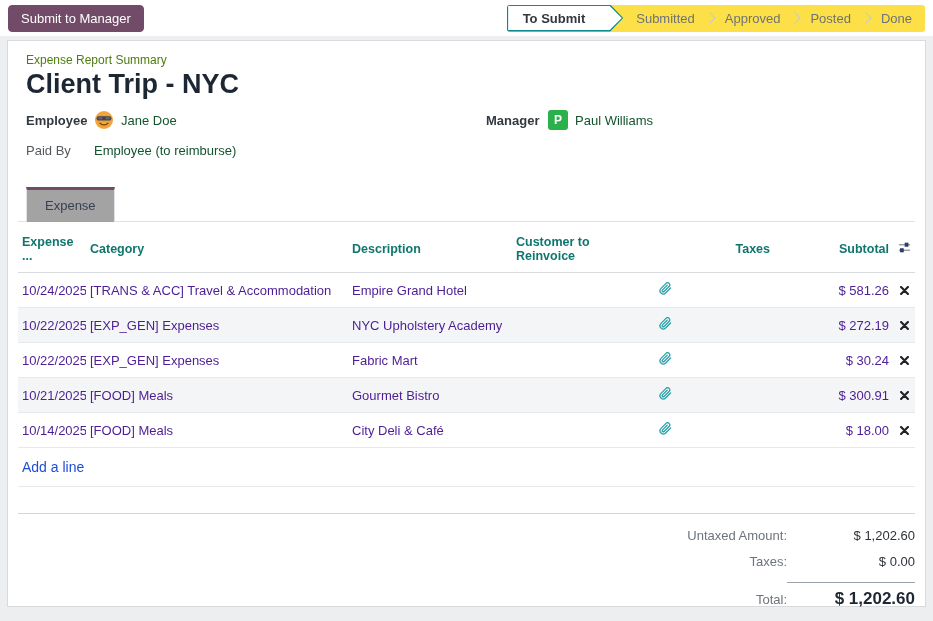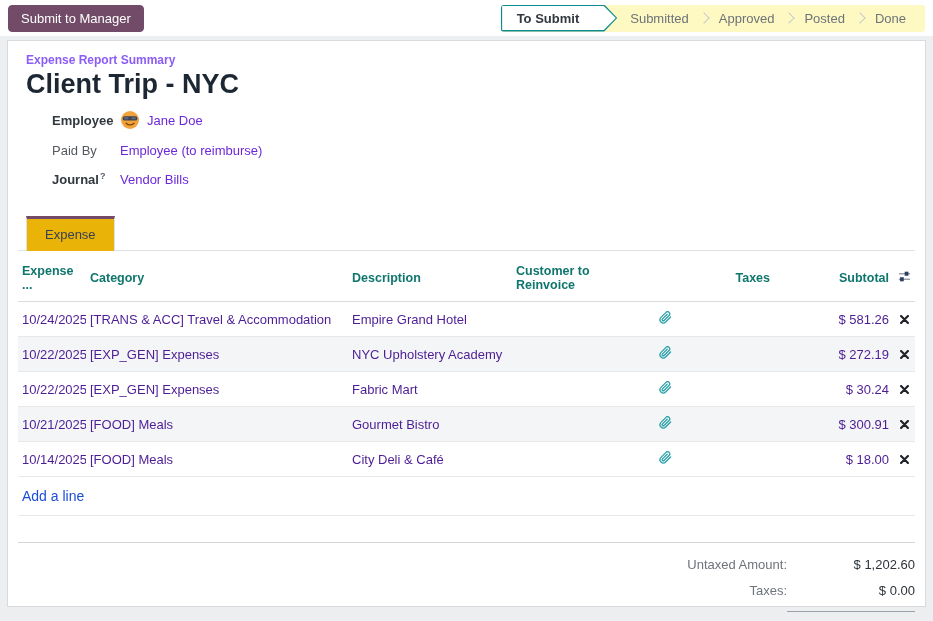--- a/index.html
+++ b/index.html
@@ -15,22 +15,22 @@
     height:36px; background:#fff; display:flex; align-items:center;
     justify-content:space-between; padding:0 8px;
   }
   .btn-primary {
     background:#714B67; color:#fff; border:1px solid #714B67; border-radius:4px;
     font-size:13px; padding:5px 12px; cursor:pointer;
     font-family:inherit;
   }
   
   .statusbar {
-    display:flex; align-items:center; background:#fef9c3; border-radius:3px;
-    height:27px; overflow:hidden; padding-right:6px;
+    display:flex; align-items:center; background:#fde047; border-radius:3px;
+    height:27px; overflow:hidden; 
   }
   .step { position:relative; height:27px; display:flex; align-items:center; }
   .step-active { padding:0 22px 0 0; }
   .step-active::before {
     content:""; position:absolute; inset:0; background:#0c8b90;
     clip-path:polygon(0 0,calc(100% - 13px) 0,100% 50%,calc(100% - 13px) 100%,0 100%);
   }
   .step-active::after {
     content:""; position:absolute; inset:1.5px; background:#fff;
     clip-path:polygon(0 0,calc(100% - 12px) 0,100% 50%,calc(100% - 12px) 100%,0 100%);
@@ -42,43 +42,43 @@
   .chev {
     width:8px; height:8px; border-top:1px solid #c6cace; border-right:1px solid #c6cace;
     transform:rotate(45deg); margin:0 -2px; flex:none;
   }
 
   
   .sheet {
     margin:4px 7px 0 7px; height:567px; background:#fff;
     border:1px solid #d8dade; padding:12px 10px 0 10px;
   }
-  .summary-label { font-size:12px; font-weight:700; color:#8b5cf6; padding-left:8px; }
+  .summary-label { font-size:12px; font-weight:400; color:#4d7c0f; padding-left:8px; }
   .record-title { font-size:27px; color:#1c2733; padding:2px 0 10px 8px; font-weight:700; }
 
   
   .fields { display:flex; padding-left:8px; }
   .fields-col-left { width:460px; }
-  .field-row { display:flex; align-items:center; margin-bottom:13px;margin-left:26px; }
+  .field-row { display:flex; align-items:center; margin-bottom:13px; }
   .field-label { width:68px; font-weight:700; color:#32383f; flex:none; }
   .field-label.muted { font-weight:400; color:#55595e; }
   .fields-col-right .field-label { width:62px; }
-  .field-value { color:#6d28d9; }
+  .field-value { color:#14532d; }
   .help-sup { font-size:9px; color:#555b6e; vertical-align:super; margin-left:1px; }
   .avatar { width:20px; height:20px; border-radius:4px; margin-right:7px; flex:none; display:block; }
   .avatar-initial {
     width:20px; height:20px; border-radius:3px; margin-right:7px; flex:none;
     color:#fff; font-size:12px; font-weight:700; display:flex;
     align-items:center; justify-content:center;
   }
 
   
   .tabstrip { display:flex; border-bottom:1px solid #dee2e6; margin-top:16px; padding-left:8px; }
   .tab {
-    background:#eab308; border:1px solid #dee2e6; border-bottom:none;
+    background:#a3a3a3; border:1px solid #dee2e6; border-bottom:none;
     border-top:3px solid #714B67; padding:8px 18px 9px 18px;
     font-size:13px; color:#374151; font-weight:500; margin-bottom:-1px; cursor:pointer;
   }
 
   
   table { width:897px; border-collapse:collapse; table-layout:fixed; margin-top:4px; }
   th { font-weight:700; color:#0f766e; font-size:12.5px; text-align:left; padding:9px 4px; }
   thead tr { border-bottom:1px solid #d9dcdf; }
   td { padding:9px 4px; color:#4c1d95; font-size:13px; overflow:hidden; white-space:nowrap; }
   tbody tr { border-top:1px solid #e6e8ea; }
@@ -152,23 +152,28 @@
             <path d="M6 13.2 q4 3.4 8 0" stroke="#7a4a00" stroke-width="1.3" fill="none" stroke-linecap="round"></path>
           </svg>
           <span class="field-value">Jane Doe</span>
         </div>
 
         <div class="field-row">
           <span class="field-label muted">Paid By</span>
           <span class="field-value">Employee (to reimburse)</span>
         </div>
 
+
+      </div>
+      <div class="fields-col-right">
+
         <div class="field-row">
-          <span class="field-label"><span>Journal</span><sup class="help-sup">?</sup></span>
-          <span class="field-value">Vendor Bills</span>
+          <span class="field-label">Manager</span>
+          <span class="avatar-initial" style="background:#2bb14c">P</span>
+          <span class="field-value">Paul Williams</span>
         </div>
 
       </div>
     </div>
 
     <div class="tabstrip">
       <div class="tab">Expense</div>
     </div>
 
     <table>

